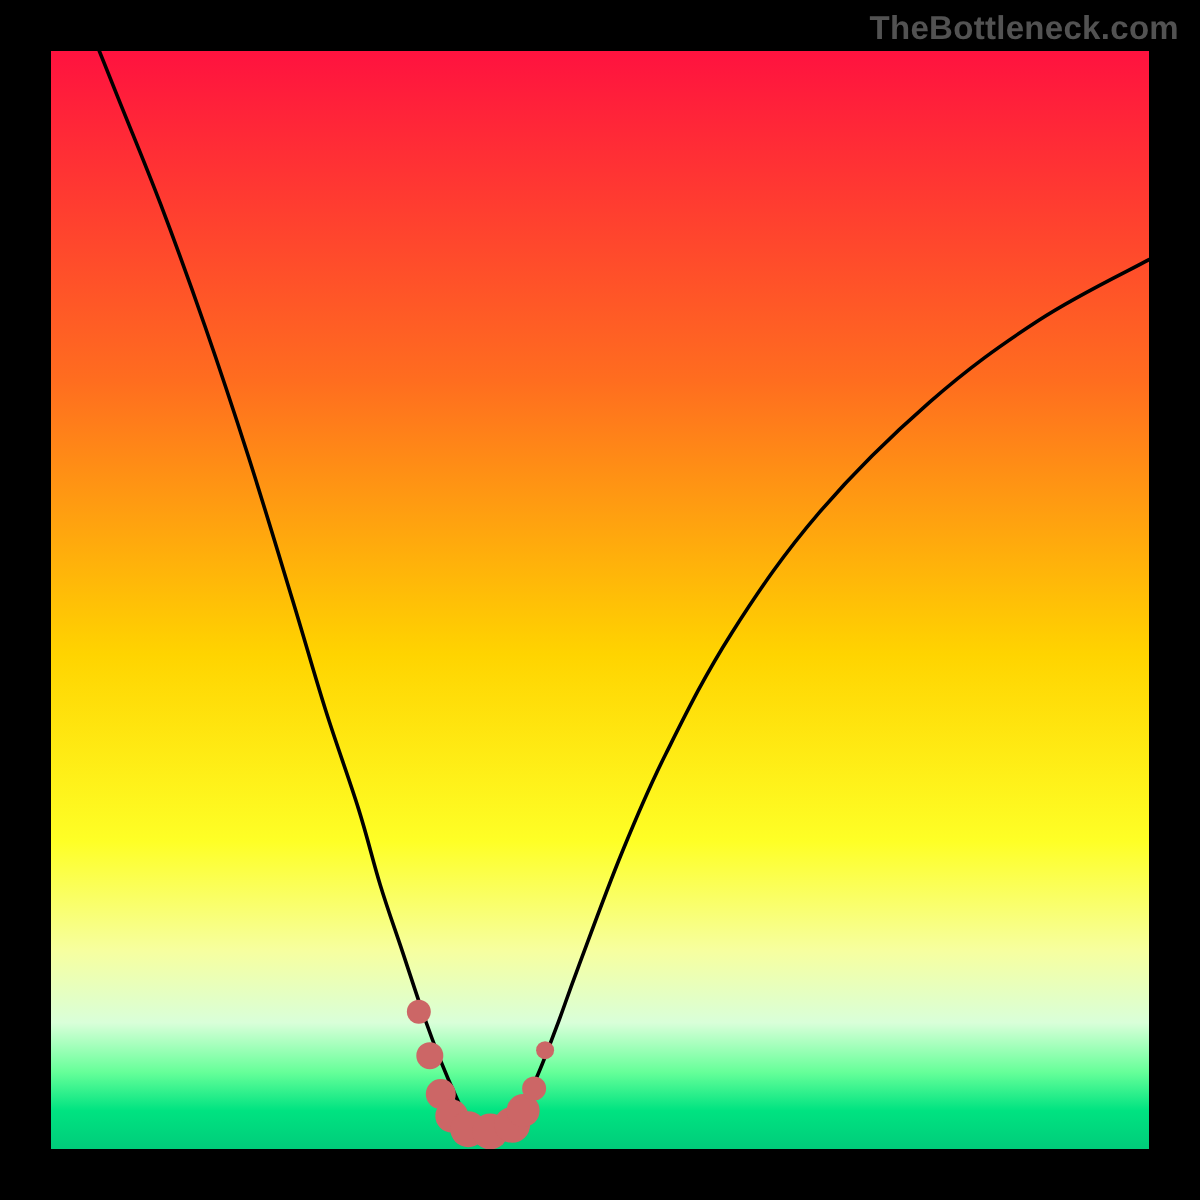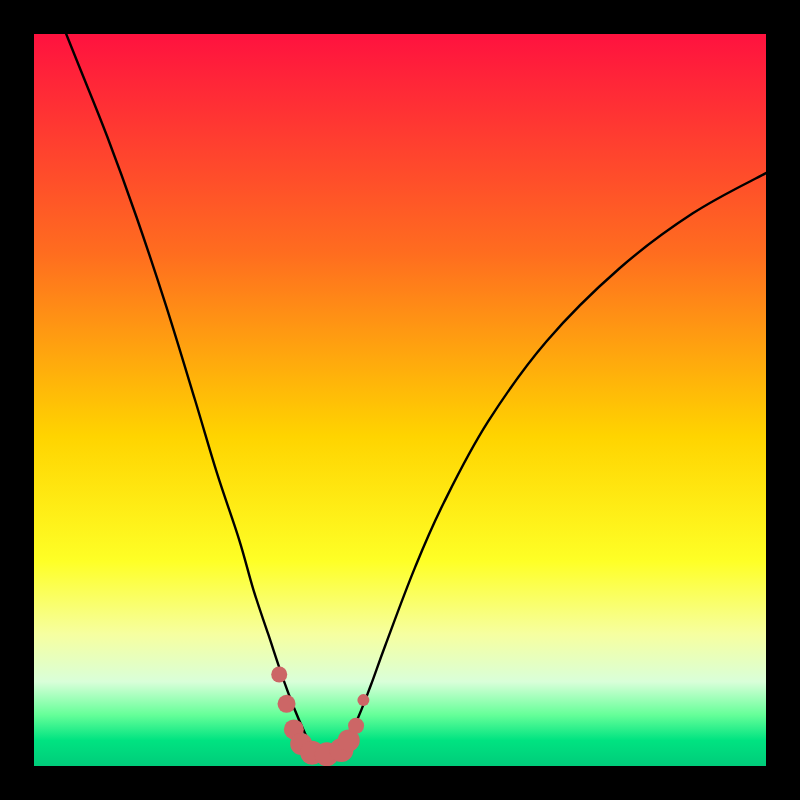--- a/index.html
+++ b/index.html
@@ -27,20 +27,21 @@
     width: 732px;
     height: 732px;
     overflow: hidden;
   }
   .plot svg { display: block; }
 </style>
 </head>
 <body>
 
 <div class="frame">
+  <div class="watermark">TheBottleneck.com</div>
   <div class="plot">
     <svg id="plot-svg" width="732" height="732" viewBox="0 0 732 732">
         <defs>
           <linearGradient id="bg-grad" x1="0" y1="0" x2="0" y2="1">
             <stop offset="0%" stop-color="#ff123f"></stop>
             <stop offset="30%" stop-color="#ff6d1f"></stop>
             <stop offset="55.00000000000001%" stop-color="#ffd400"></stop>
             <stop offset="72%" stop-color="#feff26"></stop>
             <stop offset="82%" stop-color="#f6ffa0"></stop>
             <stop offset="88.5%" stop-color="#d9ffd9"></stop>

